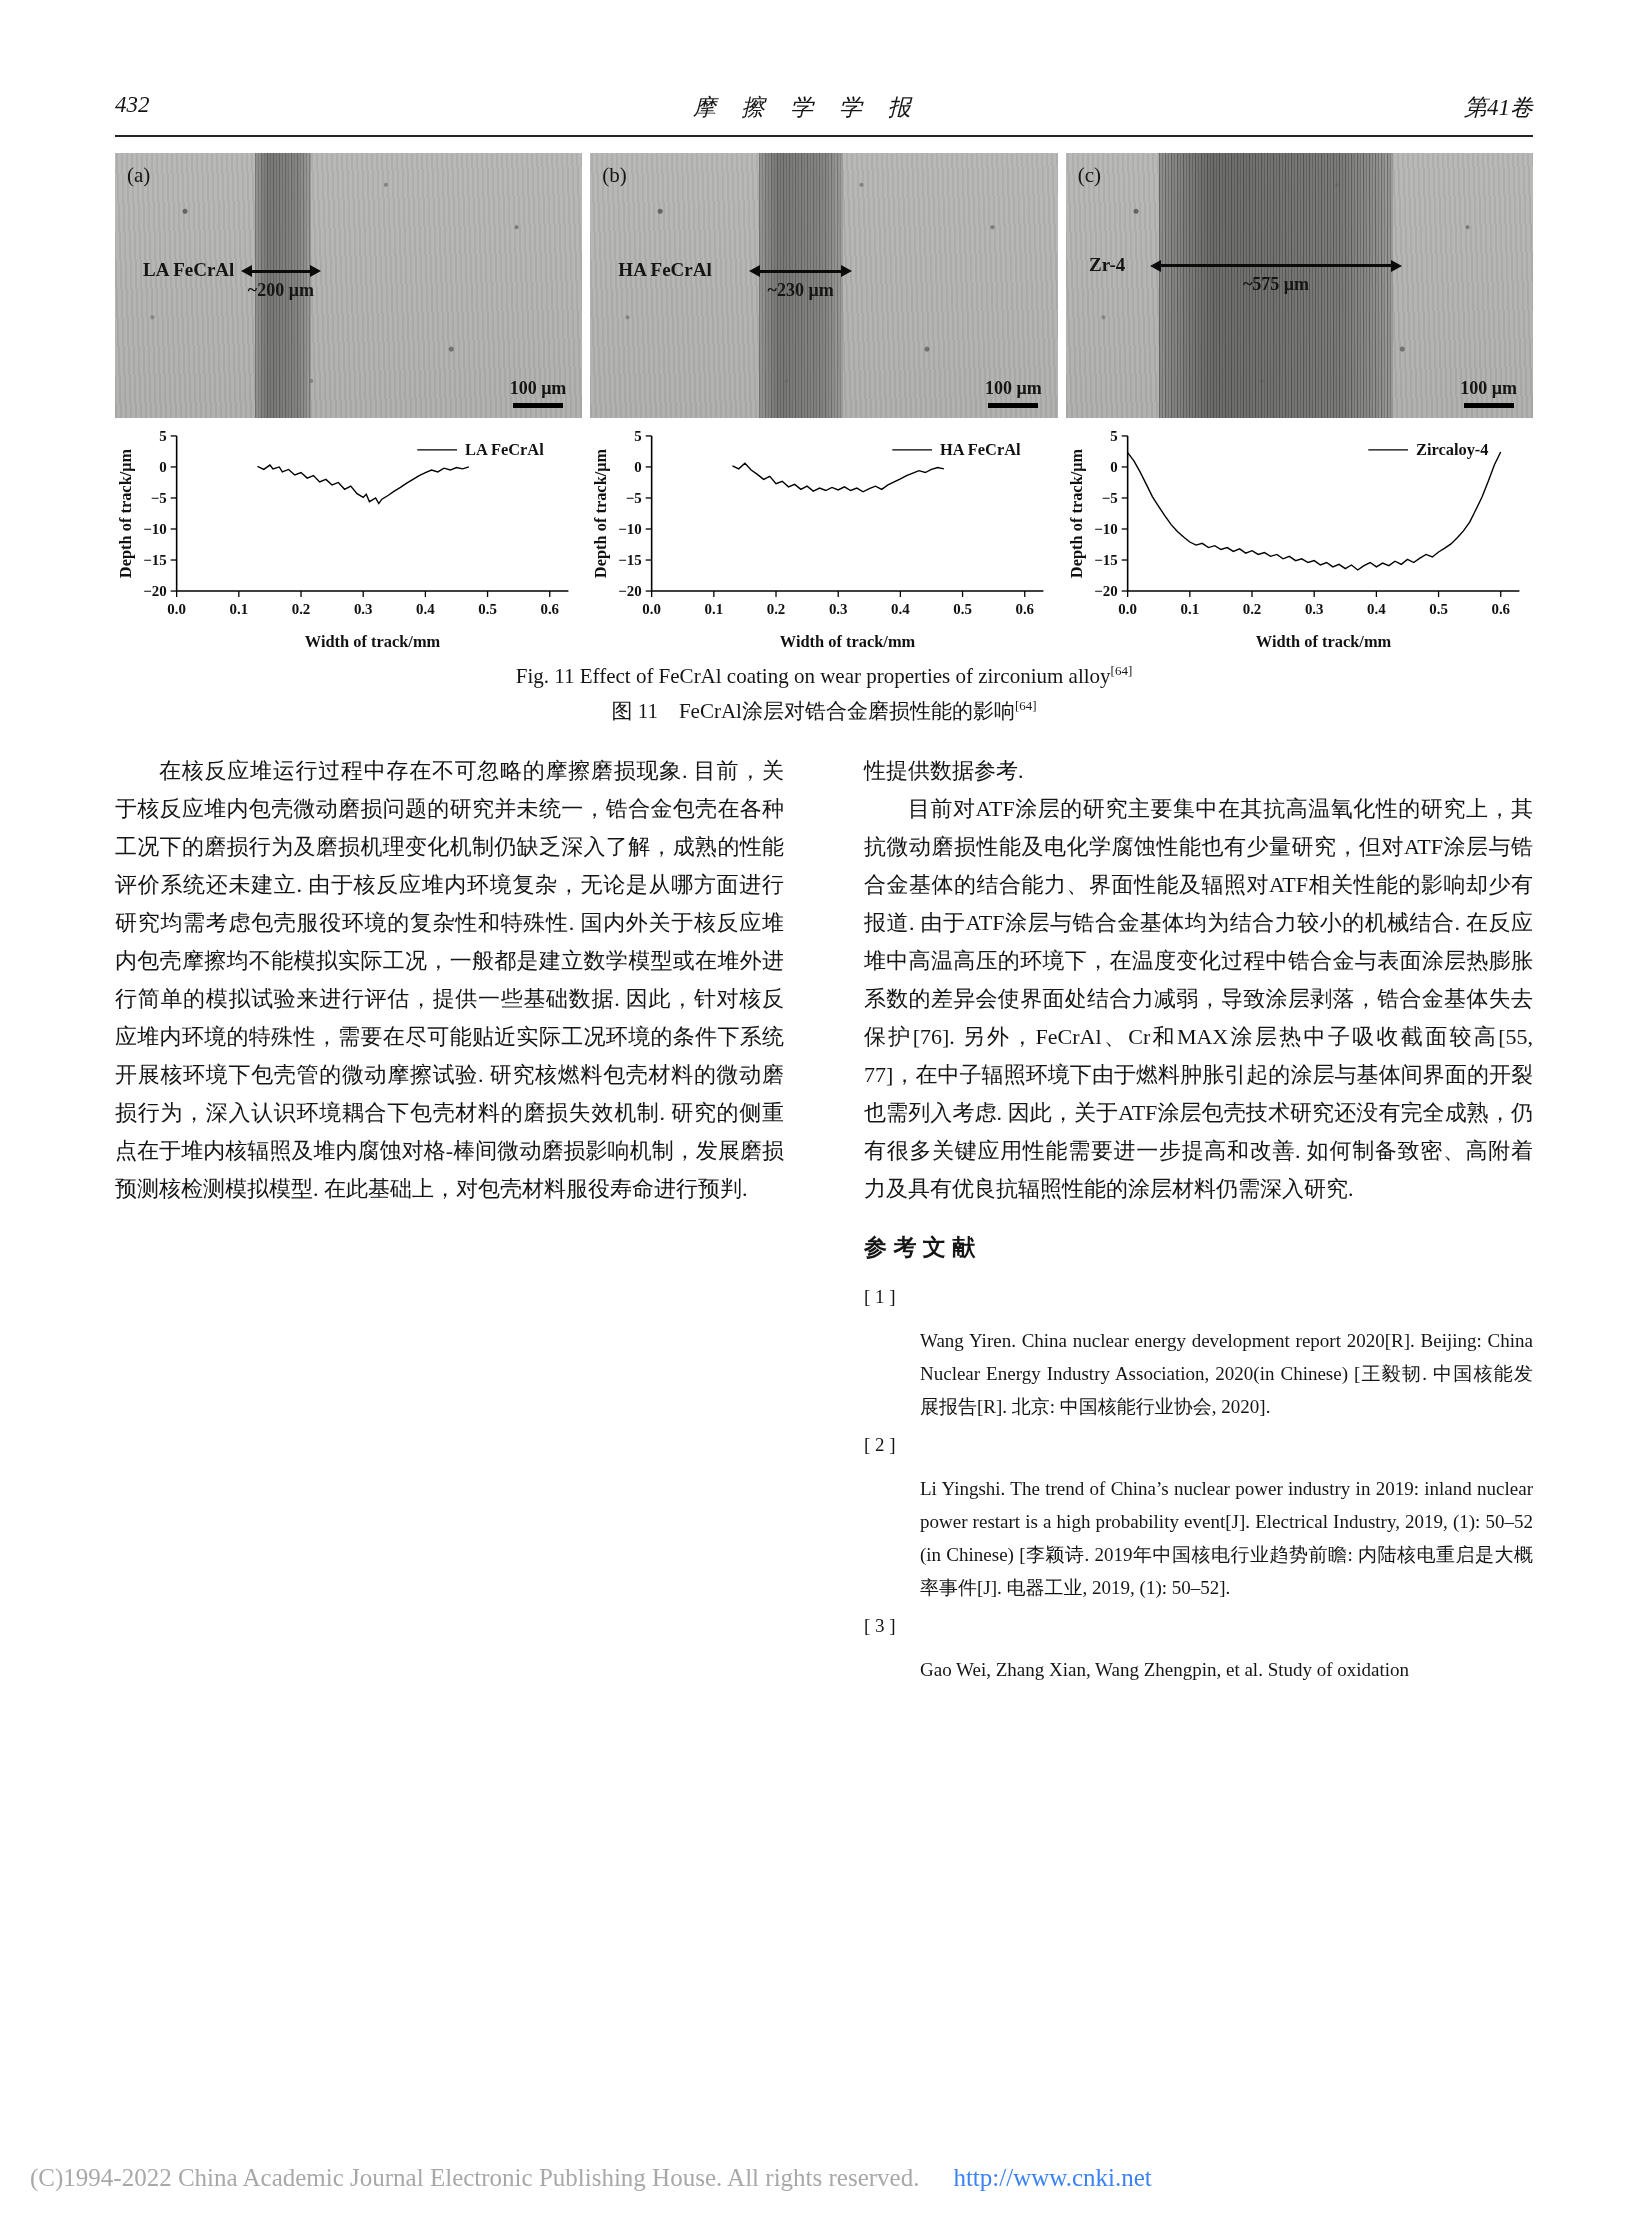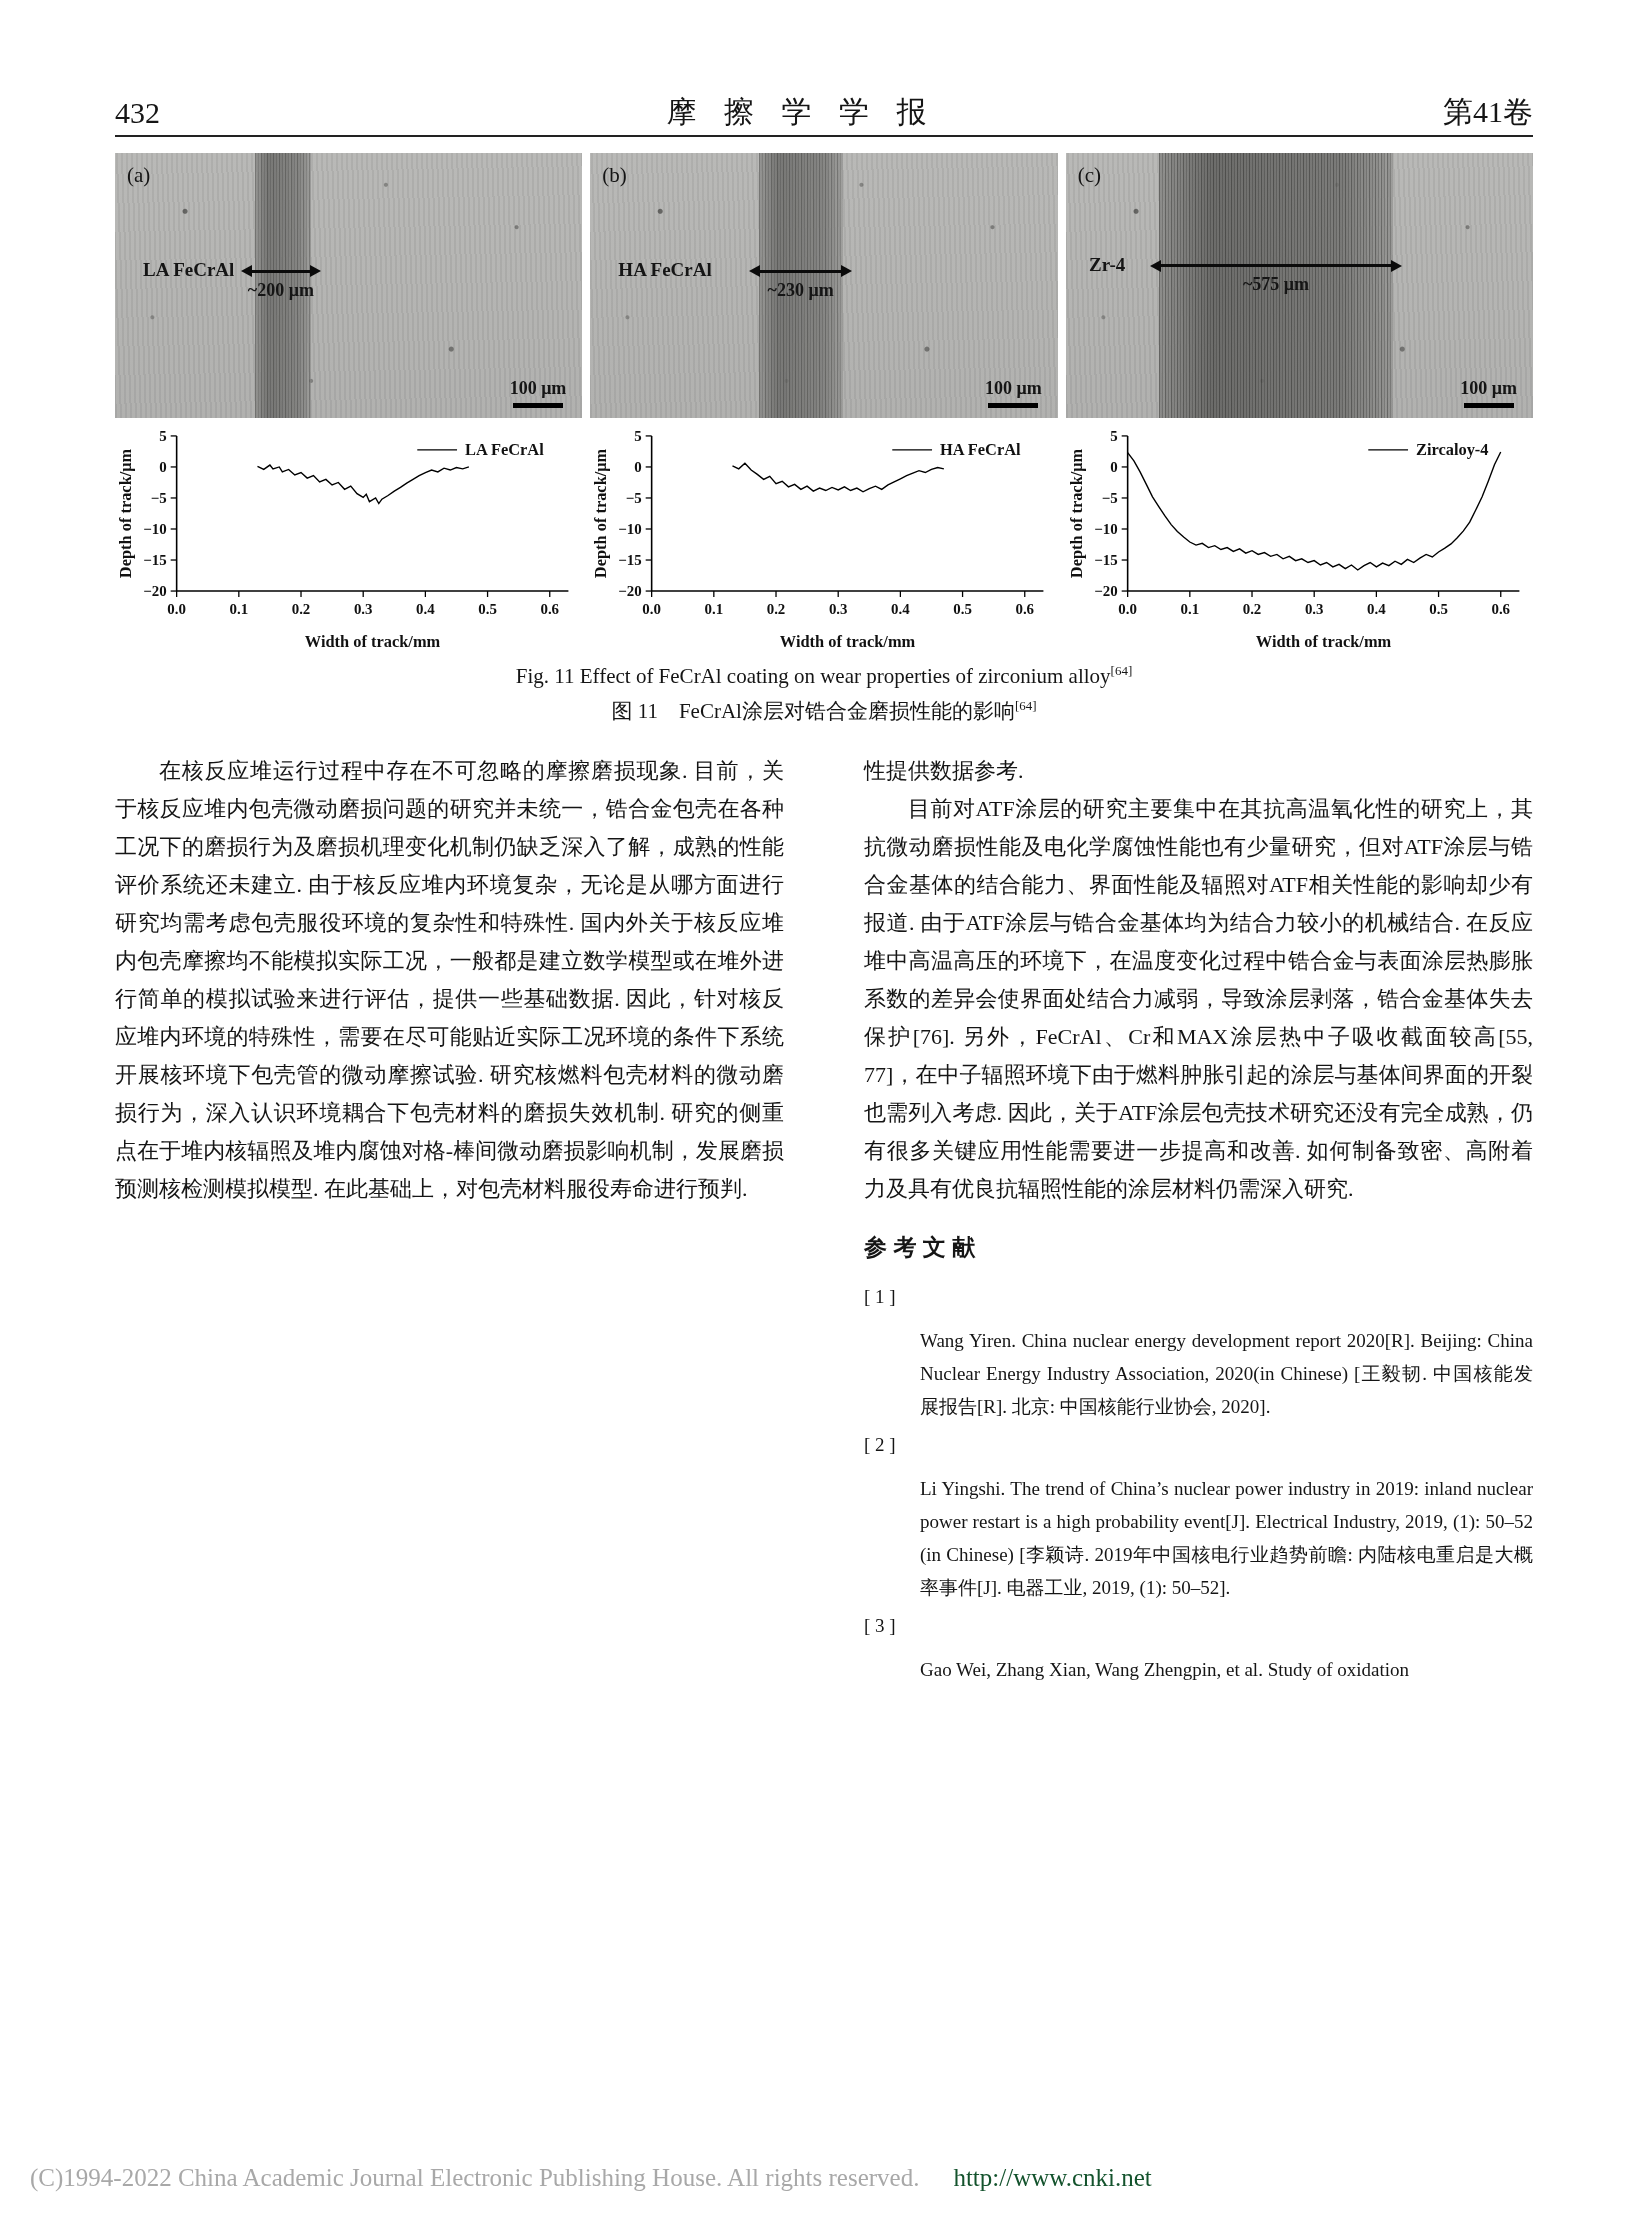--- a/index.html
+++ b/index.html
@@ -1,21 +1,21 @@
 <!DOCTYPE html>
 <html><head>
 <meta charset="utf-8">
 <style>
   html,body{margin:0;padding:0;background:#9a9a9a;}
   .page{width:1646px;height:2234px;background:#ffffff;margin:0 auto;position:relative;
         font-family:"Liberation Serif",serif;color:#151515;overflow:hidden;}
 
   
   .header{position:absolute;top:92px;left:115px;right:113px;display:flex;
-          justify-content:space-between;align-items:center;font-size:30px;}
+          justify-content:space-between;align-items:flex-start;font-size:23px;font-style:italic;}
   .journal-title{letter-spacing:10px;}
   .header-rule{position:absolute;top:135px;left:115px;right:113px;border-top:2px solid #222;}
 
   
   .fig-block{position:absolute;top:153px;left:115px;right:113px;}
   .micro-row{display:flex;gap:8px;}
   .micro-panel{flex:1;height:265px;position:relative;overflow:hidden;
     background:
       radial-gradient(circle at 15% 22%, rgba(35,35,33,0.55) 0 2px, transparent 3px),
       radial-gradient(circle at 72% 74%, rgba(35,35,33,0.45) 0 2px, transparent 3px),
@@ -78,21 +78,21 @@
   .col p.noindent{text-indent:0;}
   .refs-heading{font-family:"Liberation Sans",sans-serif;font-weight:700;font-size:23px;
                 margin:20px 0 14px;text-indent:0;}
   .ref-item{display:flex;font-size:19px;line-height:33px;margin-bottom:5px;}
   .ref-num{width:56px;flex:none;}
   .ref-text{flex:1;text-align:justify;margin-top:44px;}
 
   
   .footer{position:absolute;left:30px;bottom:42px;font-size:25px;color:#a8a8a8;
           display:flex;gap:34px;white-space:nowrap;}
-  .footer .url{color:#14532d;}
+  .footer .url{color:#3b82f6;}
 </style>
 </head>
 <body>
 
 <div class="page">
 
   <div class="header">
     <span>432</span>
     <span class="journal-title">摩 擦 学 学 报</span>
     <span>第41卷</span>

